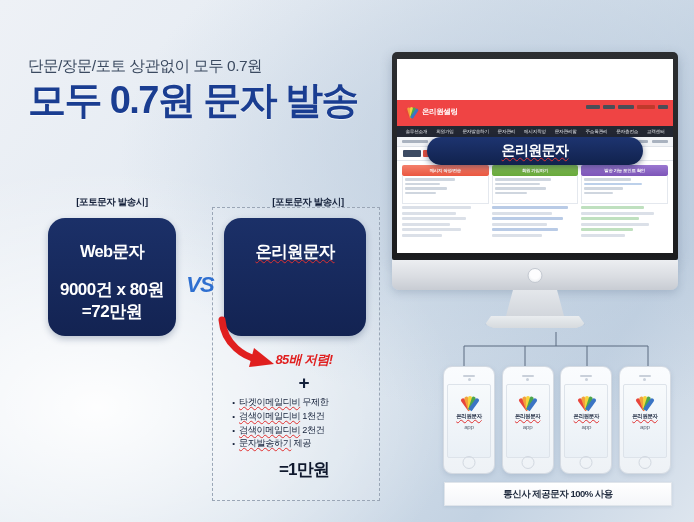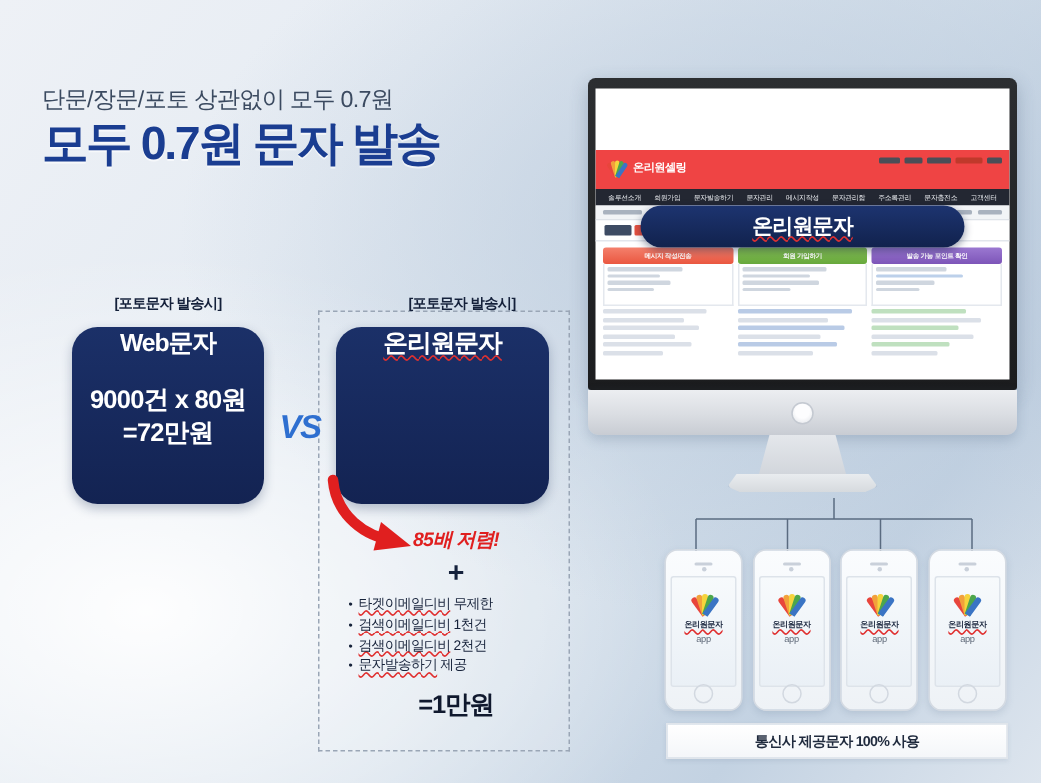--- a/index.html
+++ b/index.html
@@ -10,21 +10,21 @@
       radial-gradient(ellipse 680px 420px at 78% 30%, rgba(183,200,219,.85) 0%, rgba(196,210,226,0) 62%),
       radial-gradient(ellipse 520px 340px at 14% 78%, rgba(255,255,255,.95) 0%, rgba(255,255,255,0) 70%),
       linear-gradient(128deg,#eef1f6 0%,#e6ecf3 28%,#d5e0eb 58%,#c3d2e2 80%,#dde5ee 100%);
   }
   .stage{position:relative;width:694px;height:522px;}
 
   
   .headline{position:absolute;left:28px;top:56px;width:340px;}
   .kicker{font-size:15.5px;color:#3b4a60;letter-spacing:-.5px;white-space:nowrap;}
   .h1{
-    font-size:31px;font-weight:bold;color:#1a3d91;letter-spacing:-1.6px;
+    font-size:38px;font-weight:bold;color:#1a3d91;letter-spacing:-1.6px;
     line-height:1.06;margin-top:3px;white-space:nowrap;
     text-shadow:0 1px 0 rgba(255,255,255,.6);
   }
   .subline{
     font-size:13.2px;color:#2c3b51;letter-spacing:-.6px;margin-top:4px;white-space:nowrap;
   }
   .wavy{text-decoration:underline wavy #e03030;text-decoration-skip-ink:none;
         text-underline-offset:2px;text-decoration-thickness:1px;}
 
   
@@ -42,21 +42,21 @@
   }
 
   .card{
     position:absolute;border-radius:17px;background:#16295e;
     background:linear-gradient(180deg,#1b3068 0%,#132352 100%);
     box-shadow:0 3px 7px rgba(30,50,90,.28);
     color:#fff;text-align:center;
   }
   .card-l{left:26px;top:22px;width:128px;height:118px;}
   .card-r{left:202px;top:22px;width:142px;height:118px;}
-  .card .title{font-size:16.5px;font-weight:bold;letter-spacing:-.7px;}
+  .card .title{font-size:16.5px;font-weight:bold;letter-spacing:-.7px;margin-top:23px;}
   .card .title.wv{text-decoration:underline wavy #e03030;text-decoration-thickness:1px;
                   text-underline-offset:2px;text-decoration-skip-ink:none;}
   .card .amt{font-size:17px;font-weight:bold;letter-spacing:-.5px;margin-top:16px;line-height:1.32;}
 
   .vs{
     position:absolute;left:160px;top:76px;width:36px;text-align:center;
     font-size:22px;font-weight:bold;color:#2e6fd0;font-style:italic;letter-spacing:-1px;
   }
 
   .arrow{position:absolute;left:196px;top:118px;width:72px;height:56px;}

